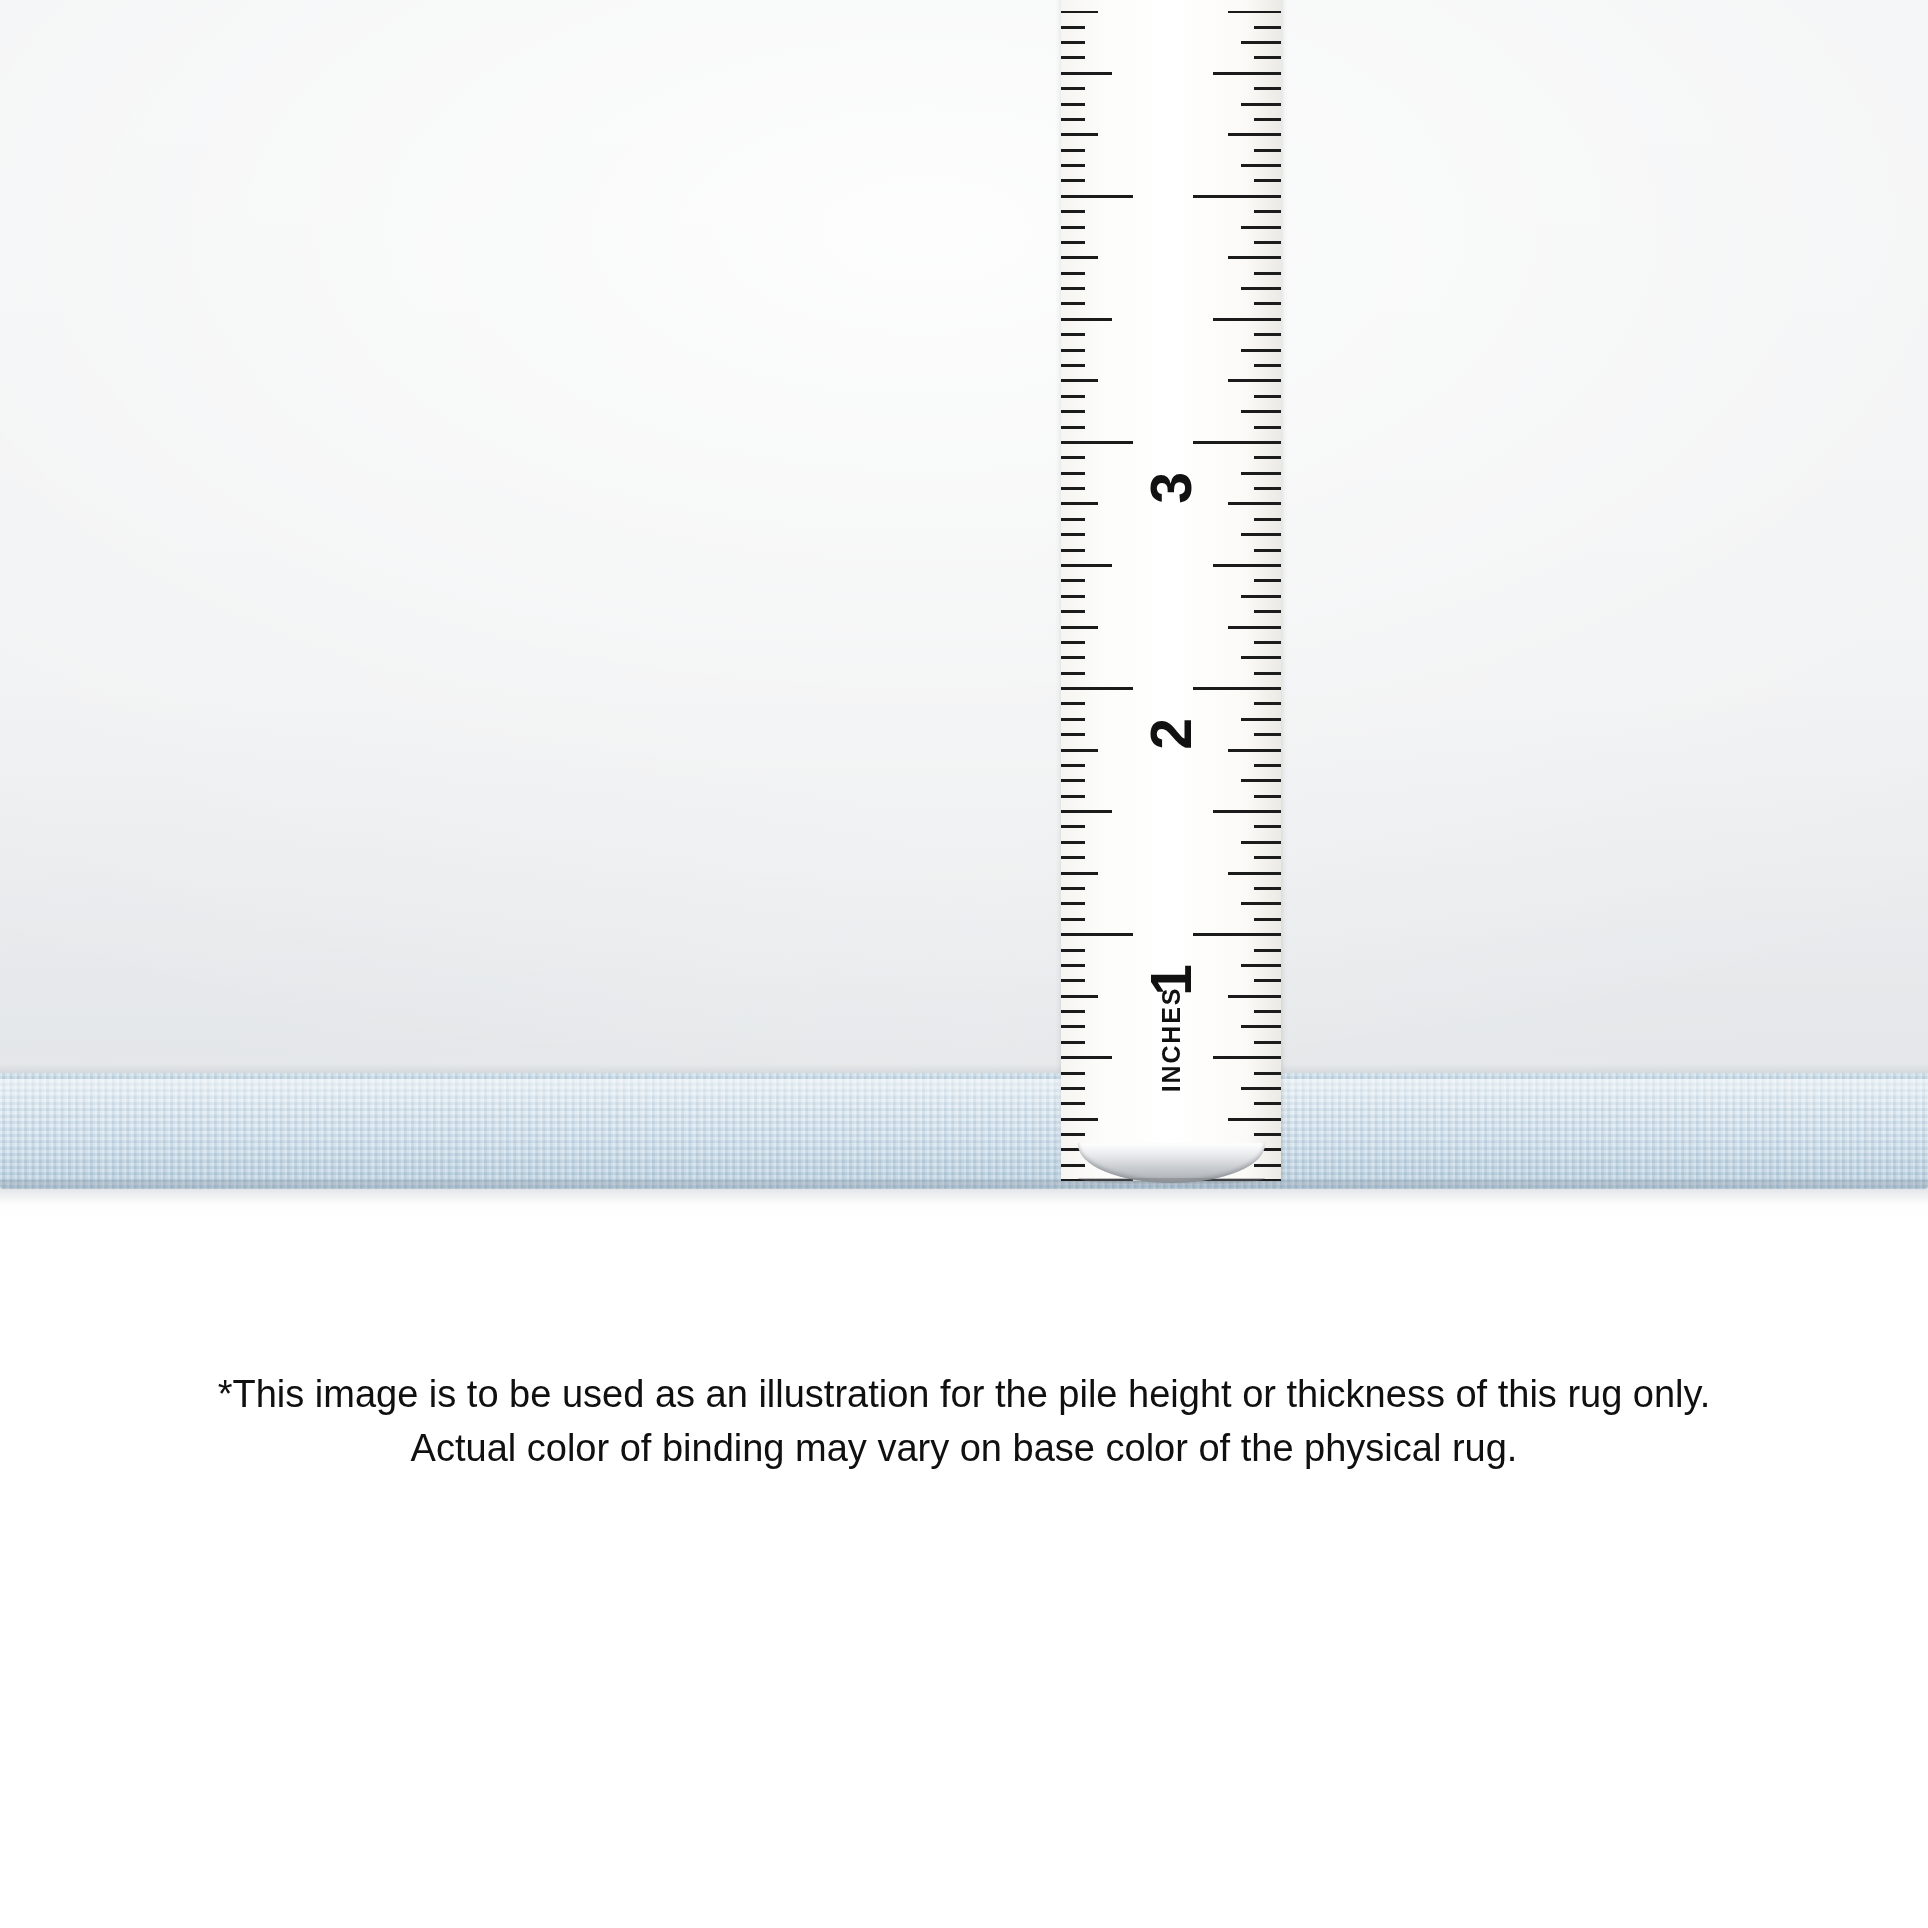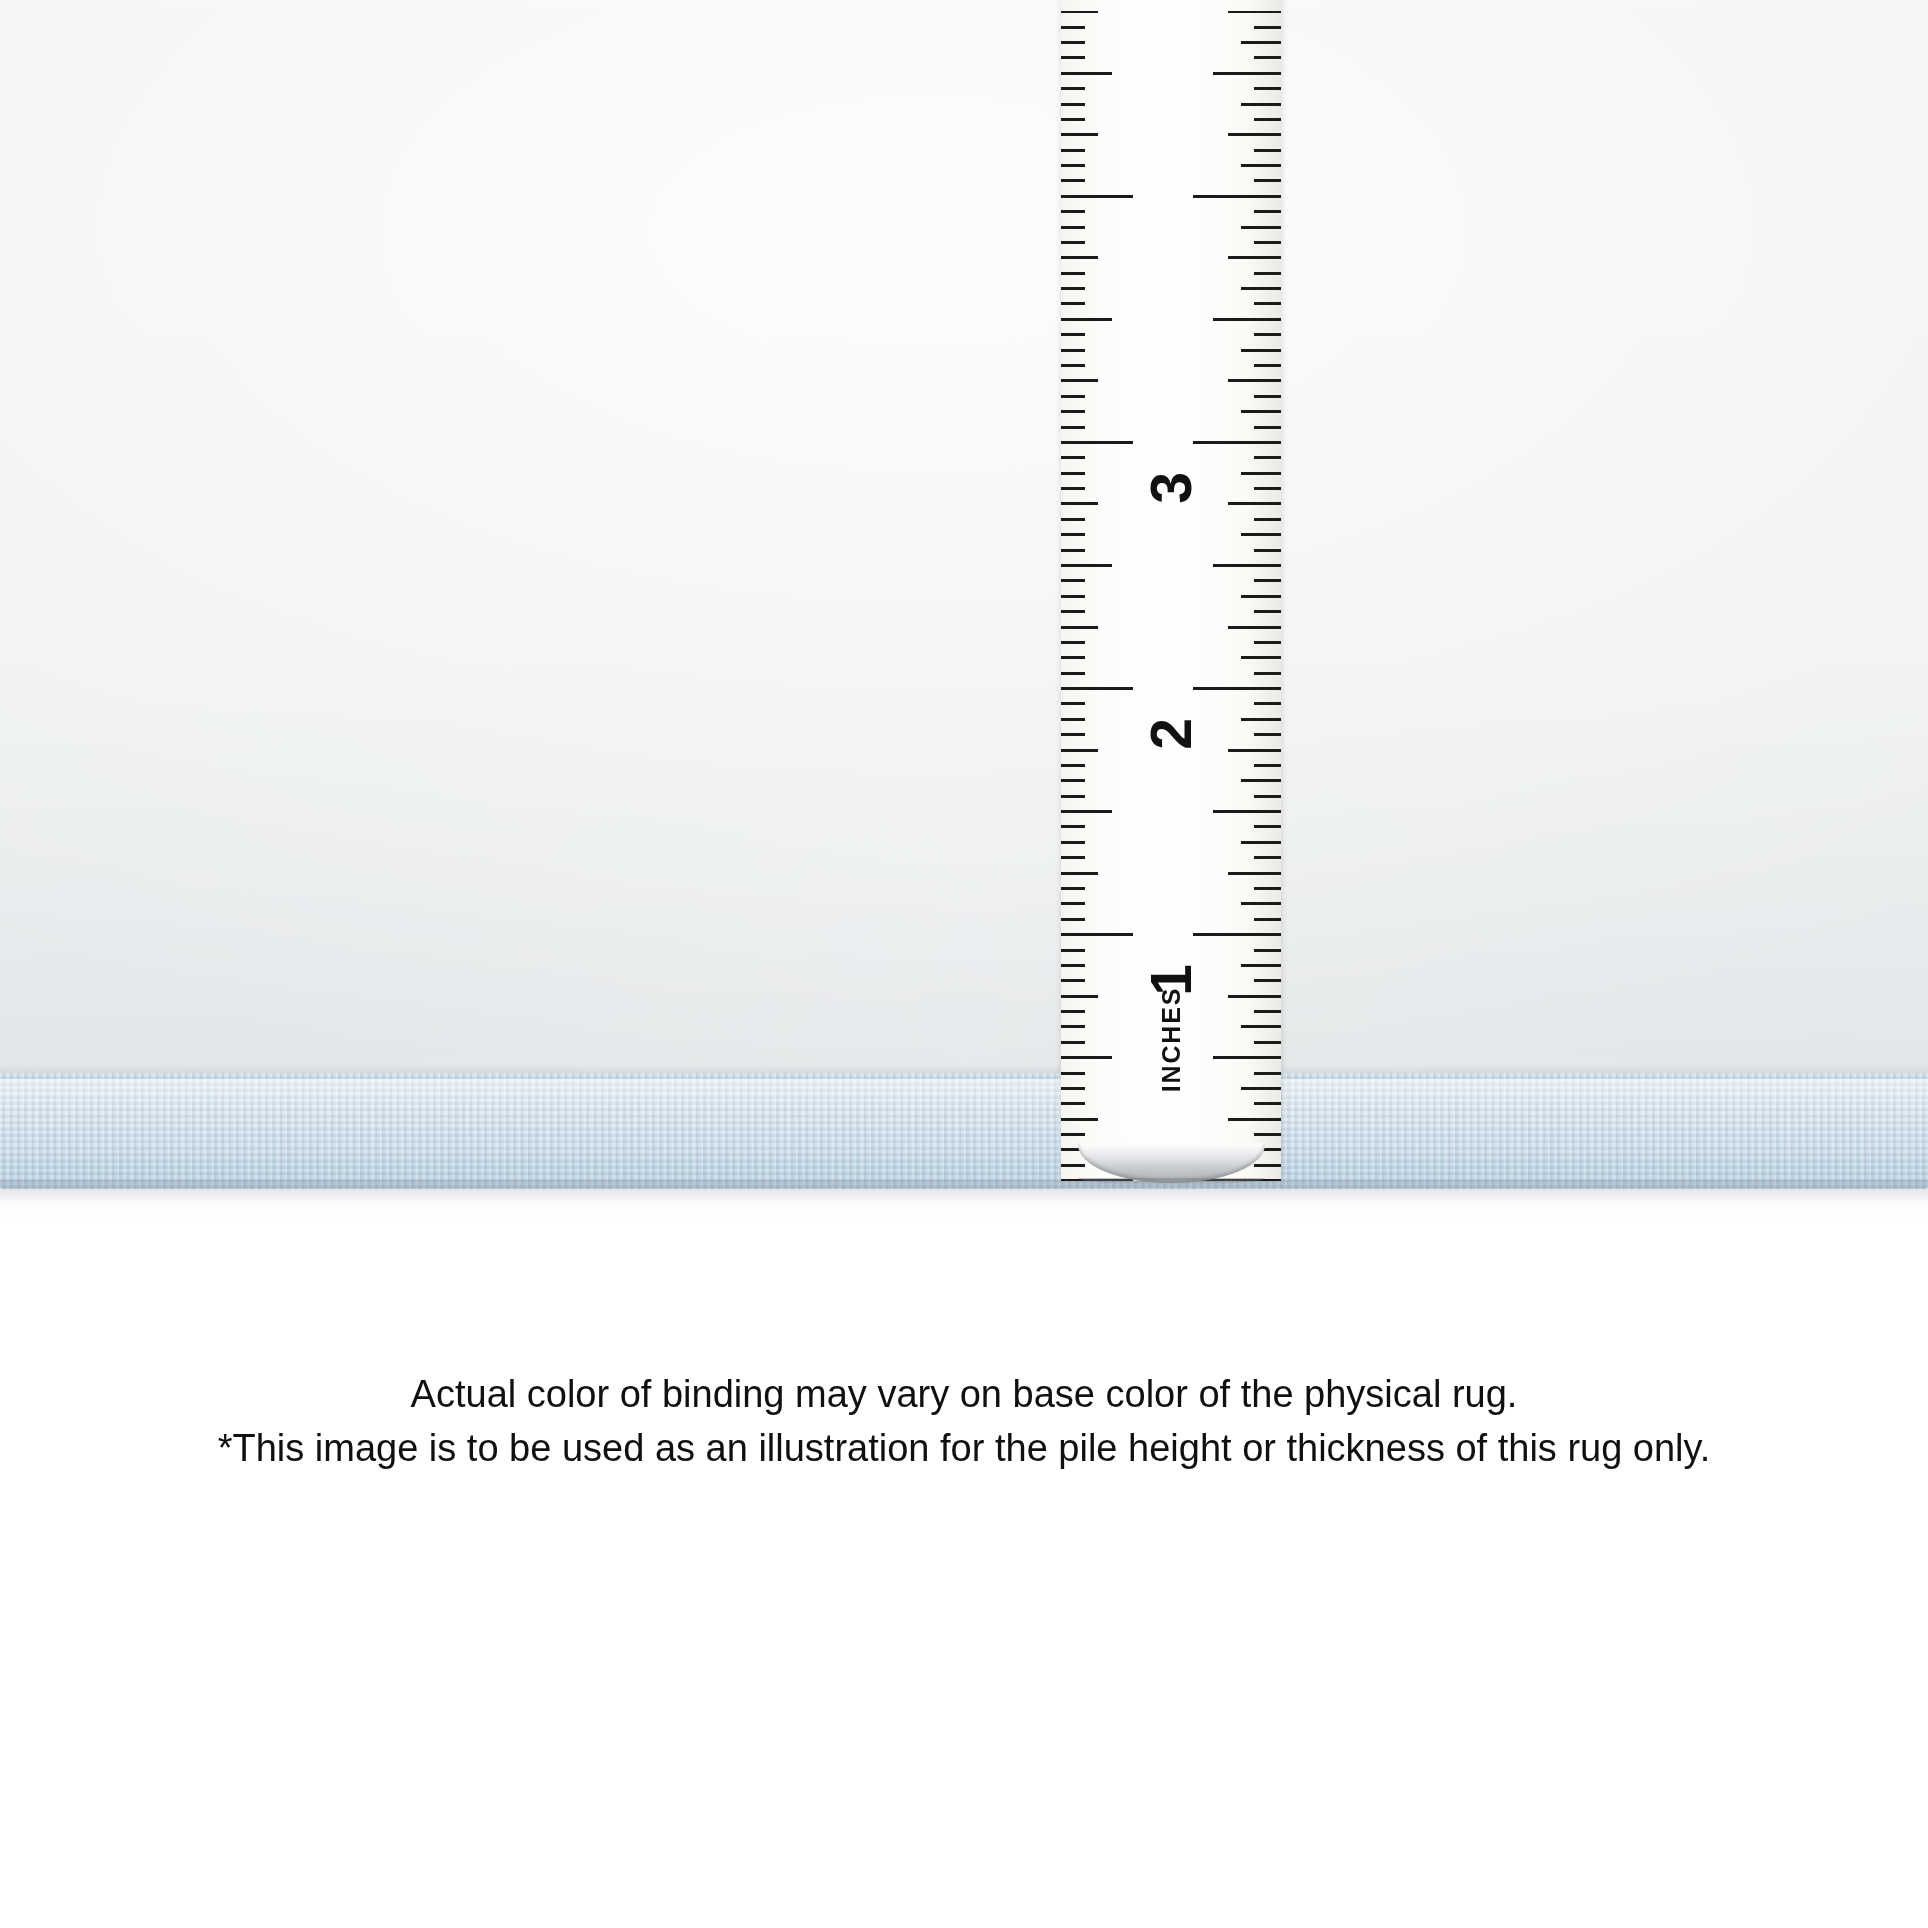--- a/index.html
+++ b/index.html
@@ -394,18 +394,18 @@
           <div class="num num-big" style="left: 73px; top: 705px; width: 73px; text-align: center;">2</div>
           <div class="num num-big" style="left: 73px; top: 459px; width: 73px; text-align: center;">3</div>
           <div class="num num-inches" style="left: 37px; top: 1029px; width: 147px; text-align: center;">INCHES</div>
         </div>
       <div class="ruler-tip"></div>
       <div class="ruler-tip-edge"></div>
     </div>
   </div>
 
   <div class="caption">
+    <span class="line">*This image is to be used as an illustration for the pile height or thickness of this rug only.</span>
     <span class="line">Actual color of binding may vary on base color of the physical rug.</span>
-    <span class="line">*This image is to be used as an illustration for the pile height or thickness of this rug only.</span>
   </div>
 
 </div>
 
 
 </body></html>

